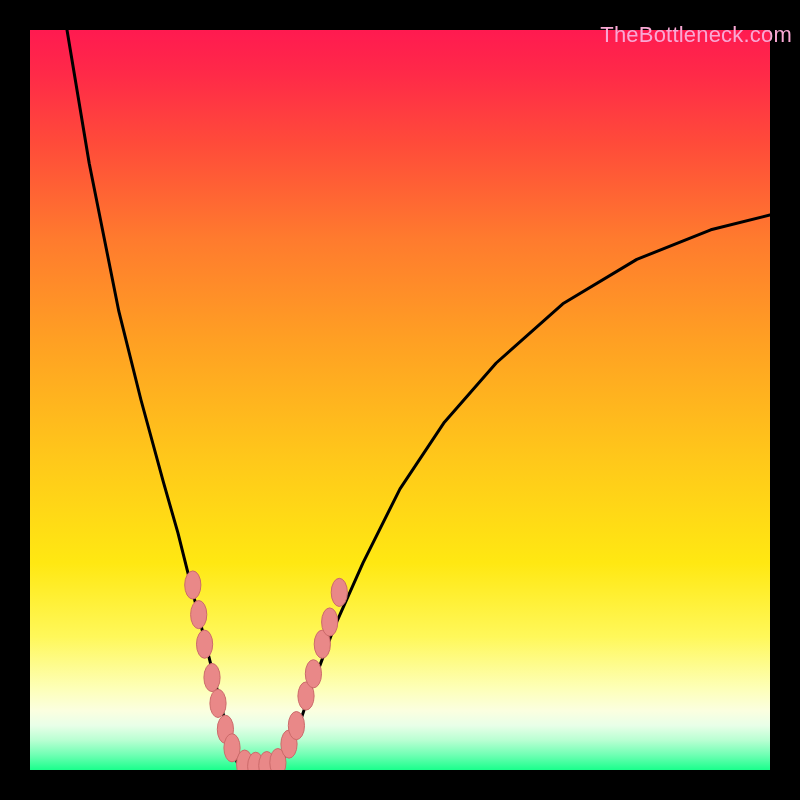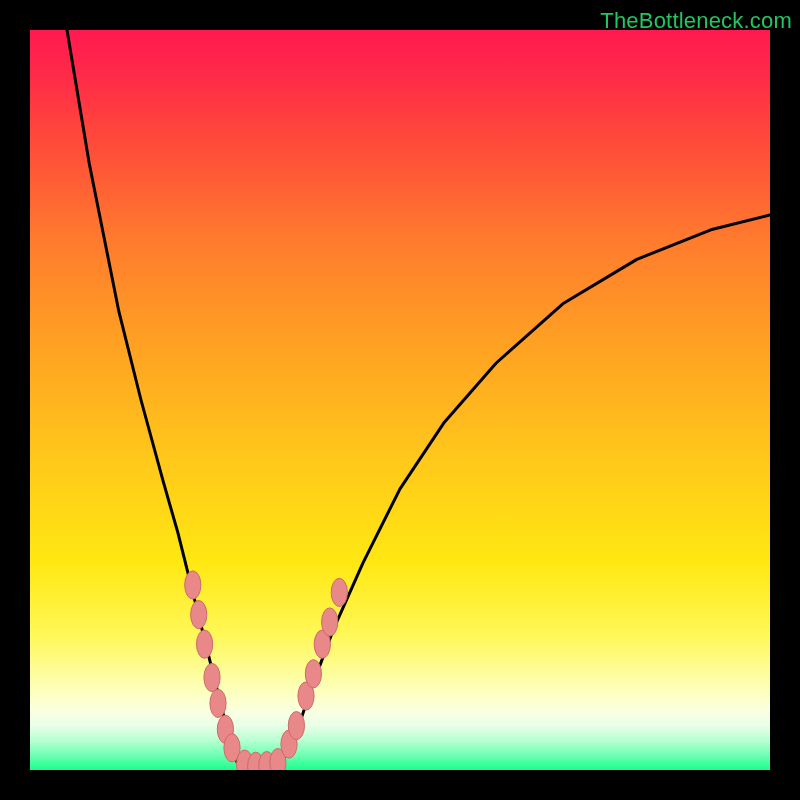--- a/index.html
+++ b/index.html
@@ -35,23 +35,23 @@
       #fdffb8 89%,
       #fbffe0 92%,
       #e8ffe8 94%,
       #b8ffd2 96%,
       #6effb3 98%,
       #1aff8c 100%
     );
   }
   .watermark {
     position: absolute;
-    top: 8px;
+    top: 22px;
     right: 8px;
-    color: #22c55e;
+    color: #f9a8d4;
     font-size: 22px;
     font-weight: 500;
     letter-spacing: 0.2px;
     z-index: 20;
     user-select: none;
   }
   svg.overlay {
     position: absolute;
     left: 0;
     top: 0;

